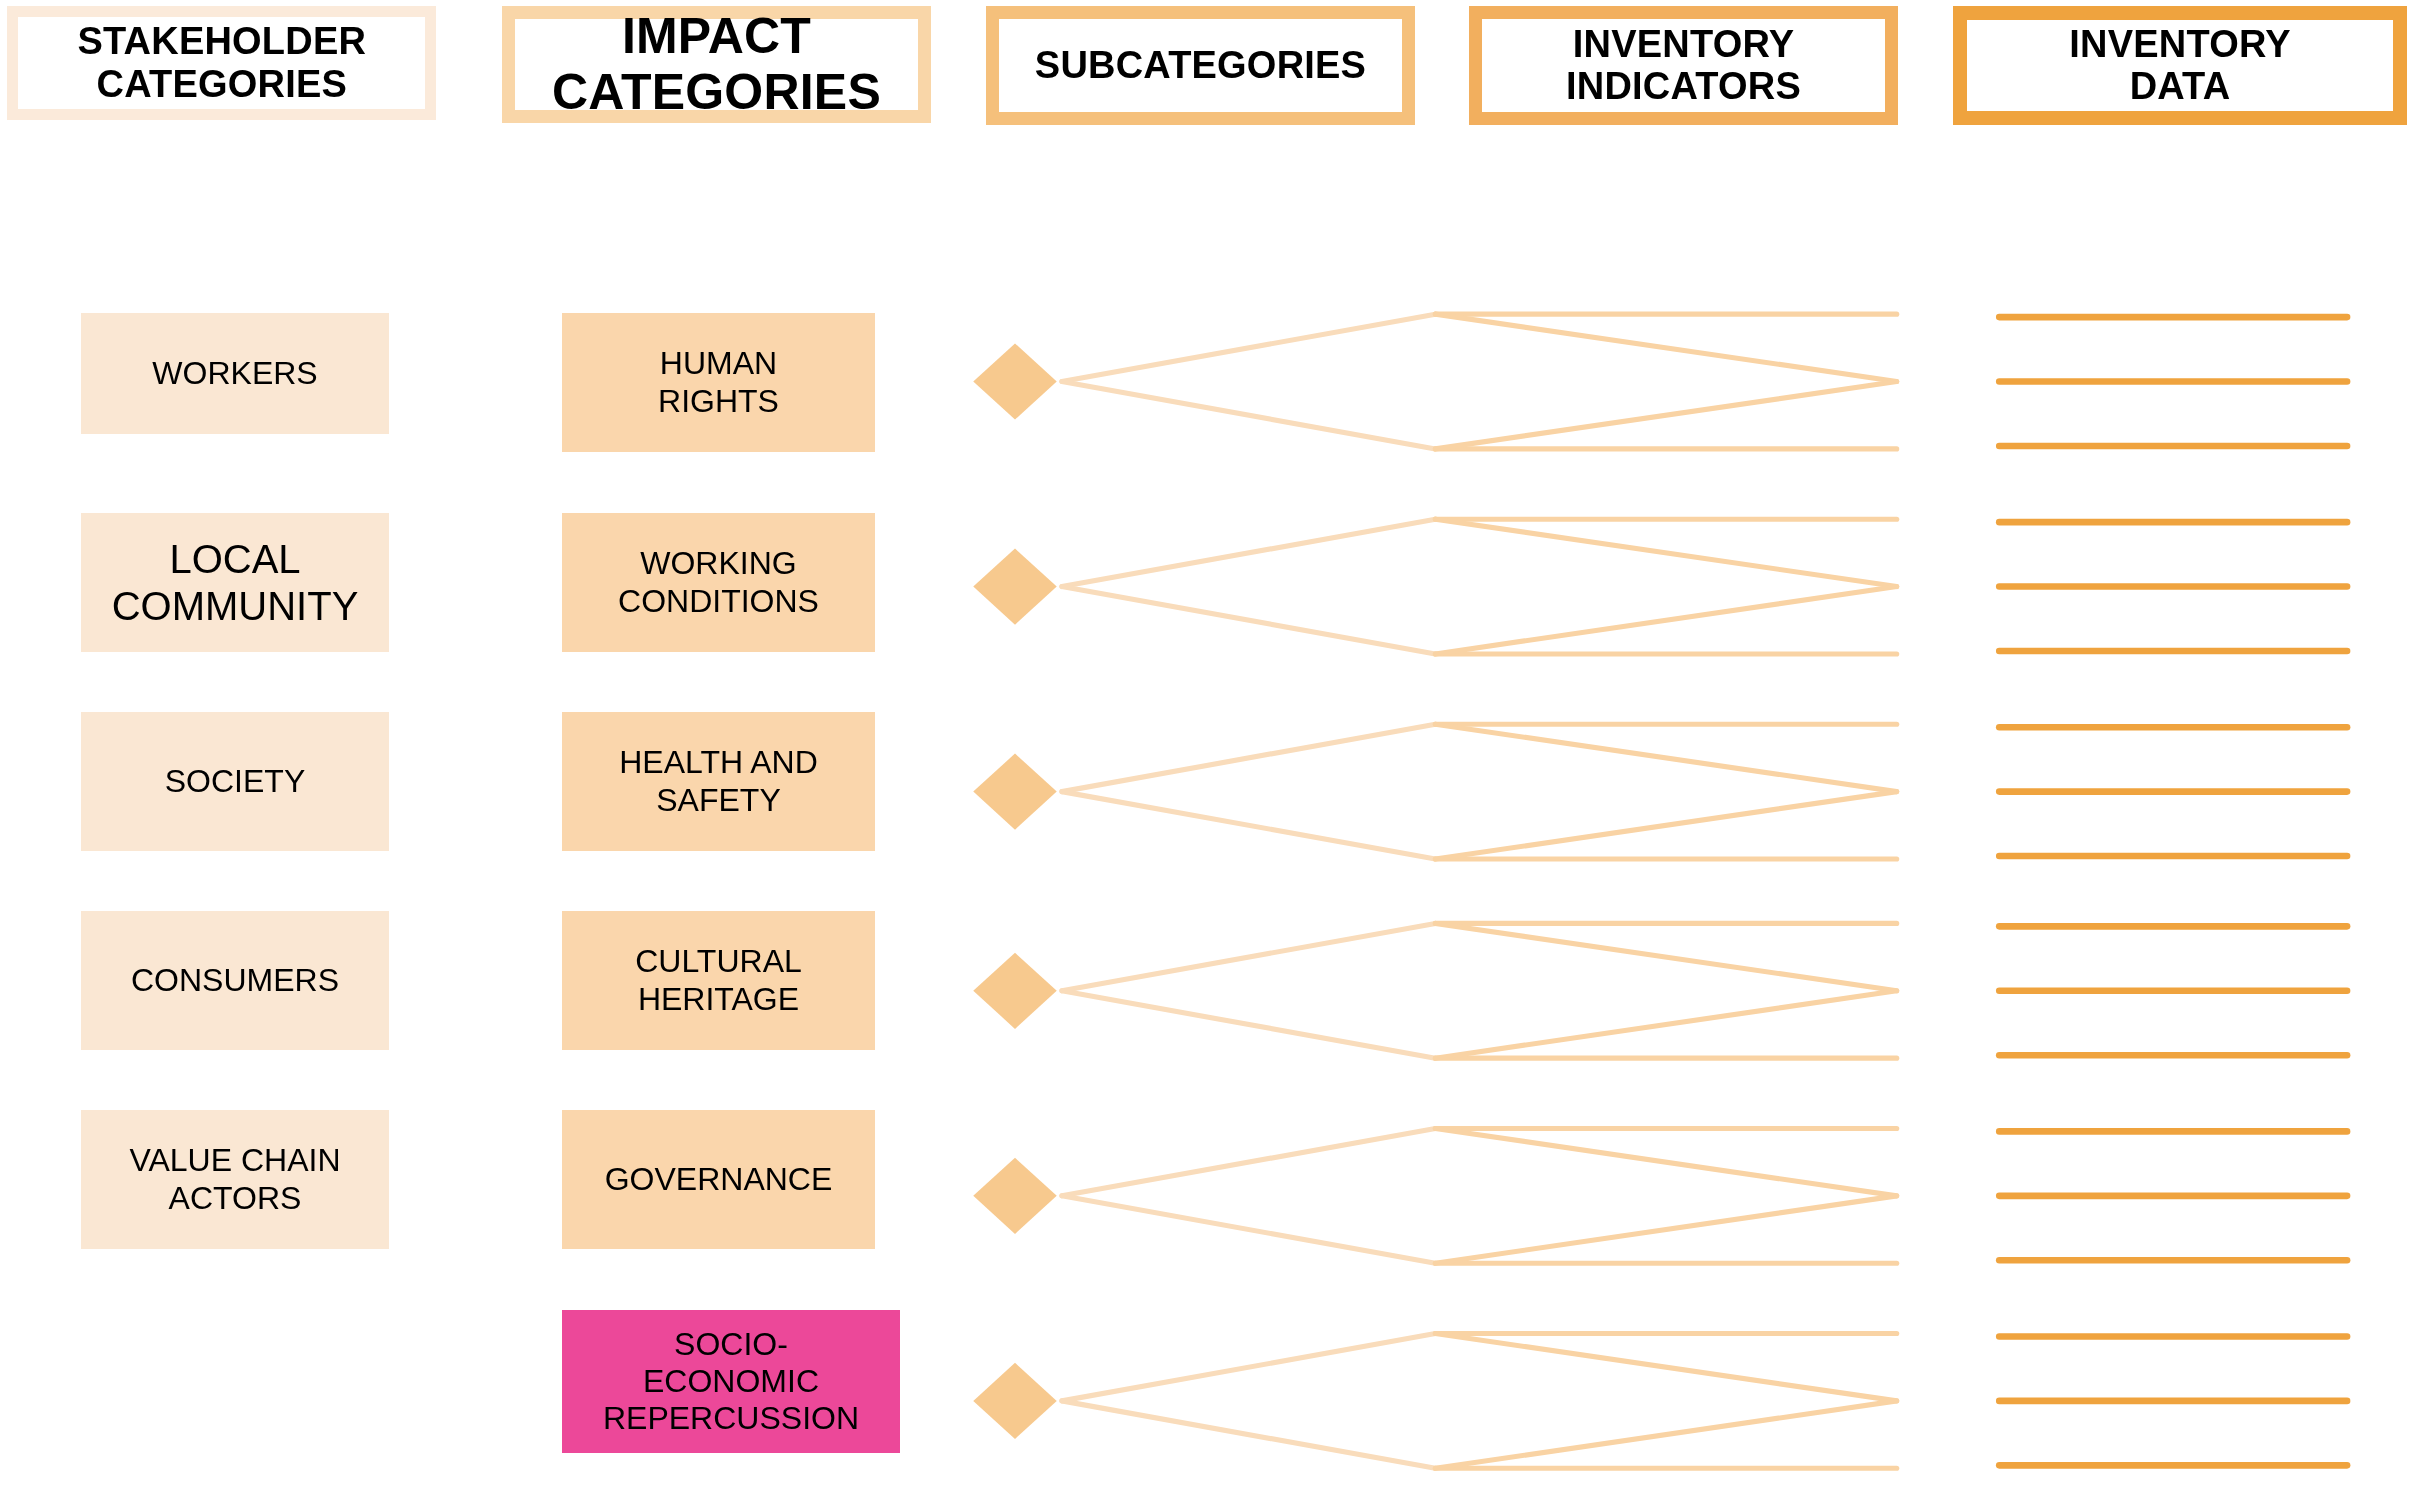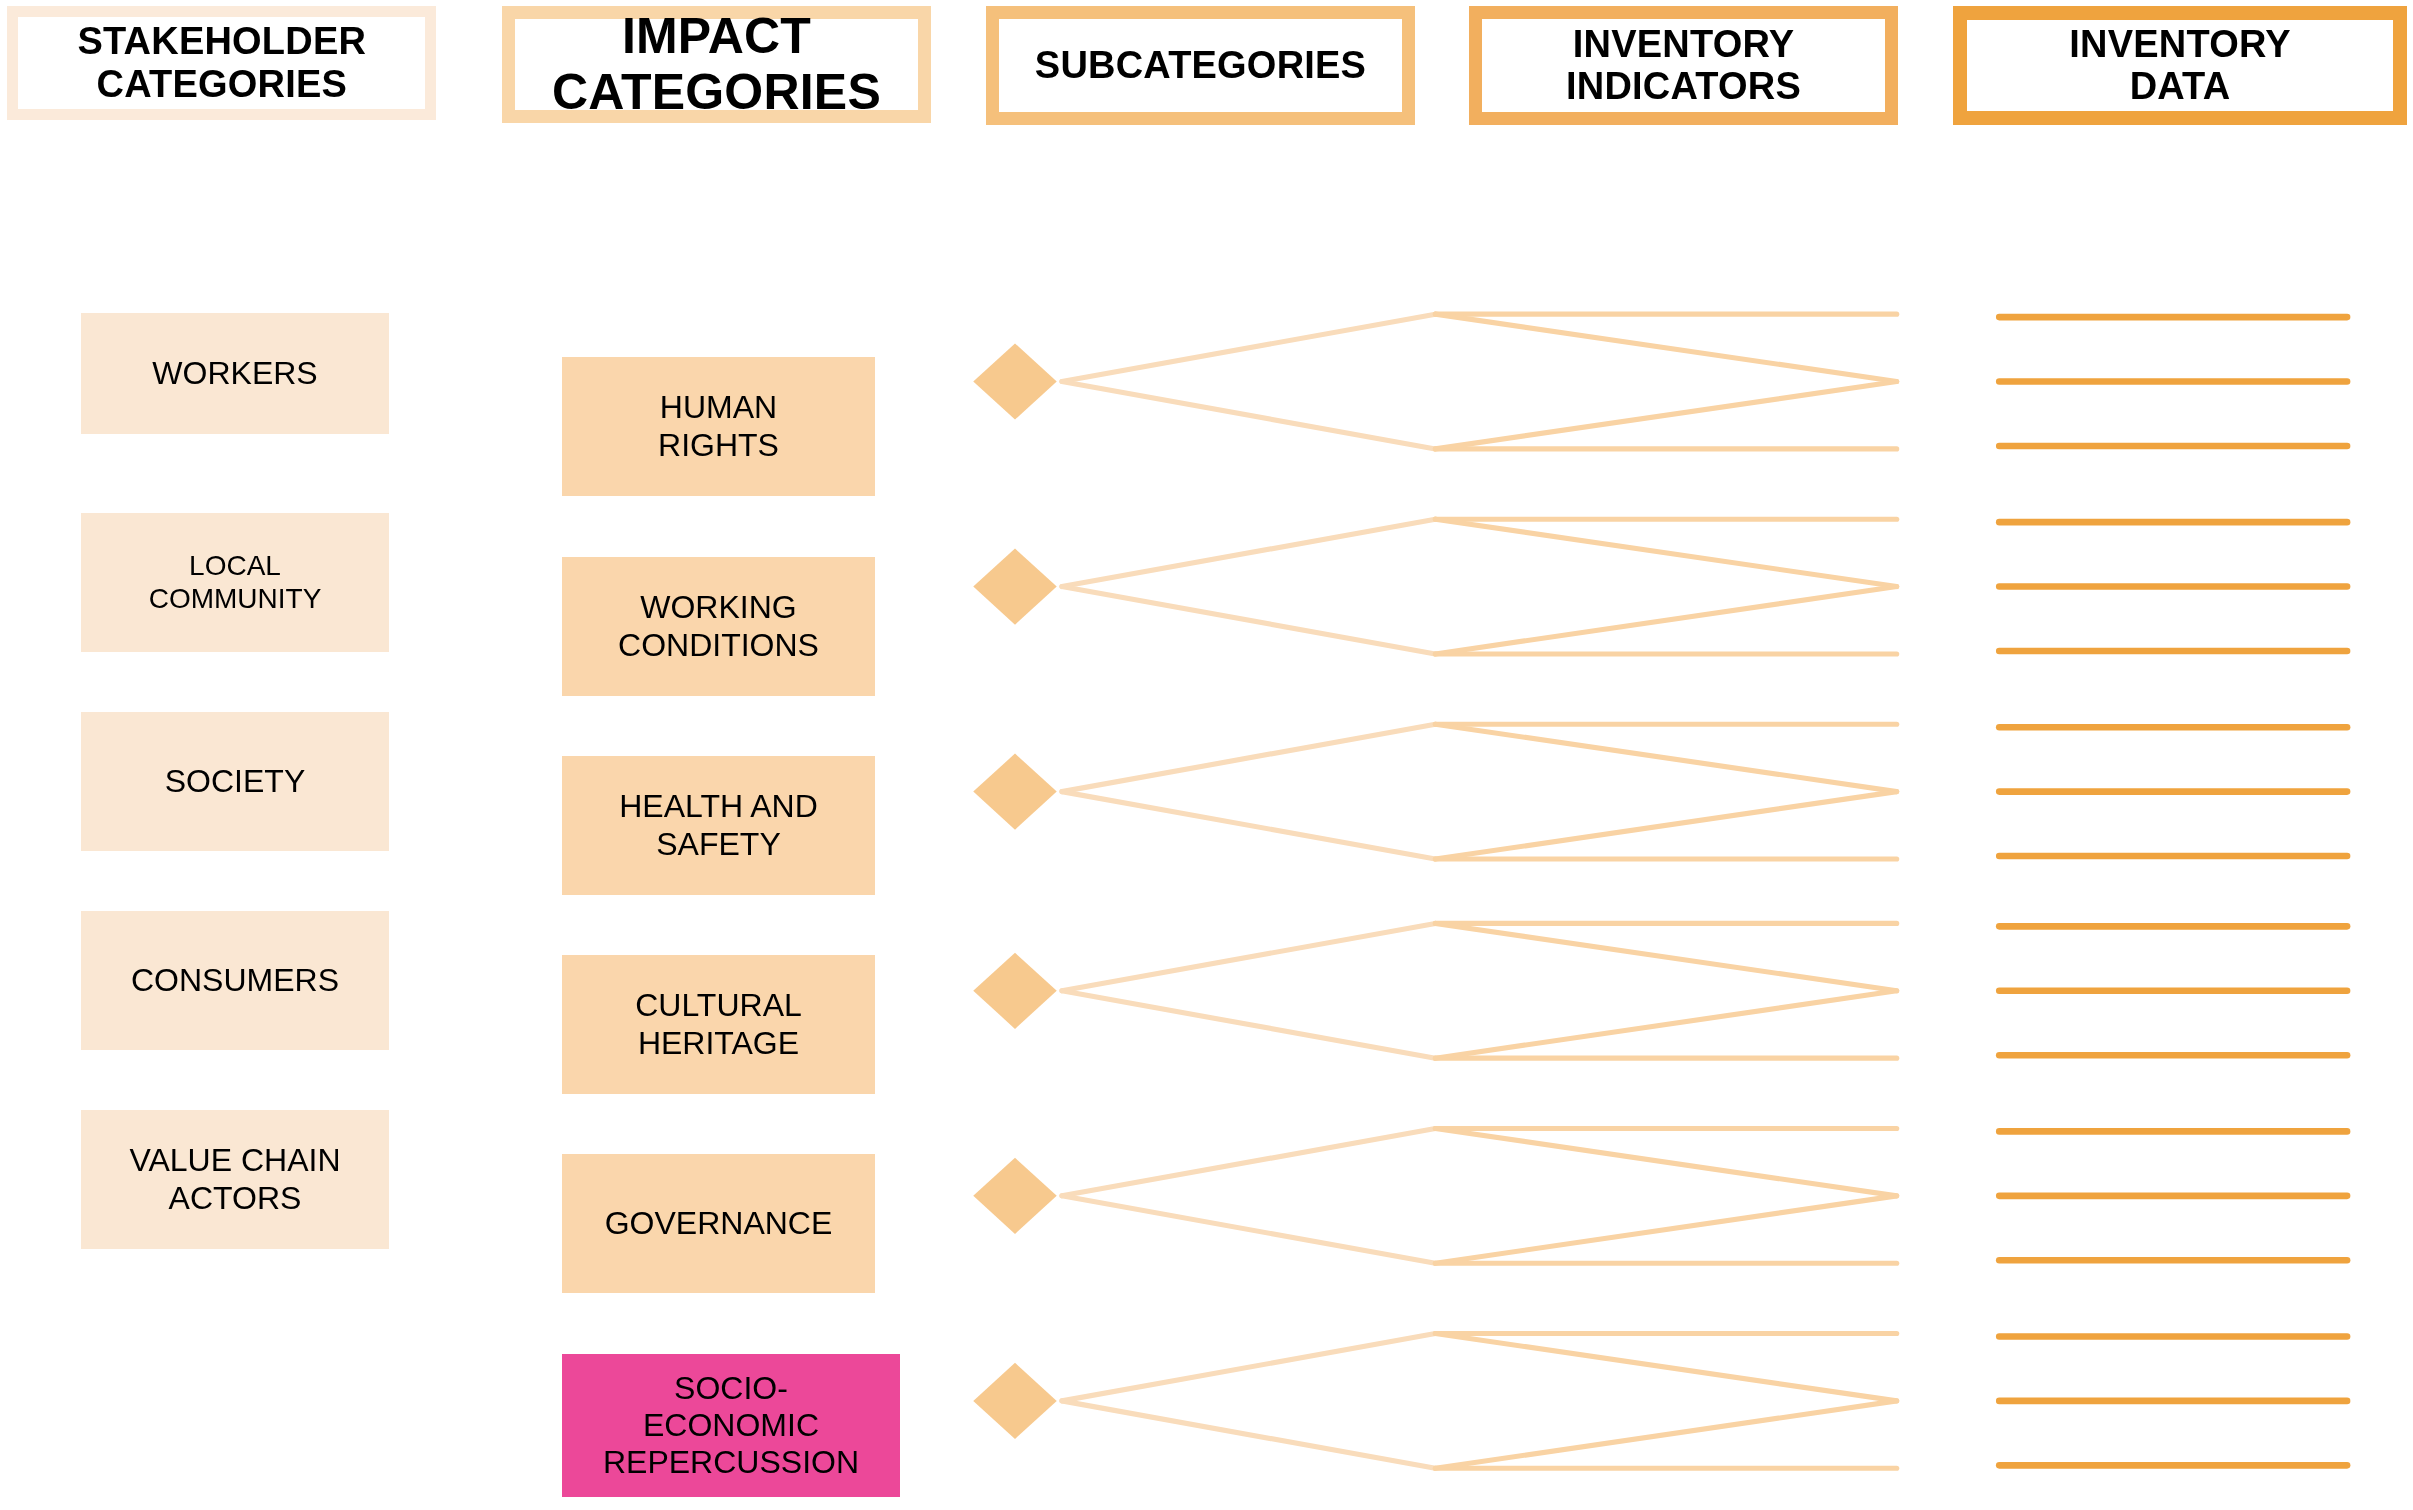--- a/index.html
+++ b/index.html
@@ -37,21 +37,21 @@
     display:flex;
     align-items:center;
     justify-content:center;
     text-align:center;
     box-sizing:border-box;
     color:#000000;
     line-height:1.16;
     white-space:pre-line;
   }
   .card.stake{ background:#FAE7D3; }
-  .card.impact{ background:#FAD6AC;margin-top:44px; }
+  .card.impact{ background:#FAD6AC; }
 
   
   #links{
     position:absolute;
     left:0; top:0;
     width:2413px;
     height:1510px;
     pointer-events:none;
   }
 </style>
@@ -137,21 +137,21 @@
   <div class="hdr" id="hdr3" style="left: 1469px; top: 5.9px; width: 429px; height: 119px; border: 13px solid rgb(242, 175, 94);">
     <span class="hdr-txt" style="font-size: 38px;">INVENTORY
 INDICATORS</span>
   </div>
   <div class="hdr" id="hdr4" style="left: 1953px; top: 5.9px; width: 454px; height: 119px; border: 14.6px solid rgb(239, 163, 62);">
     <span class="hdr-txt" style="font-size: 38px;">INVENTORY
 DATA</span>
   </div>
 
   <div class="card stake" id="st0" style="left: 81px; top: 313px; width: 308px; height: 121px; font-size: 32px; background: rgb(250, 231, 211);"><span>WORKERS</span></div>
-  <div class="card stake" id="st1" style="left: 81px; top: 513px; width: 308px; height: 139px; font-size: 28px; background: rgb(250, 231, 211);"><span>LOCAL
+  <div class="card stake" id="st1" style="left: 81px; top: 513px; width: 308px; height: 139px; font-size: 40px; background: rgb(250, 231, 211);"><span>LOCAL
 COMMUNITY</span></div>
   <div class="card stake" id="st2" style="left: 81px; top: 712px; width: 308px; height: 139px; font-size: 32px; background: rgb(250, 231, 211); text-align: center;"><span>SOCIETY</span></div>
   <div class="card stake" id="st3" style="left: 81px; top: 911px; width: 308px; height: 139px; font-size: 32px; background: rgb(250, 231, 211); text-align: center;"><span>CONSUMERS</span></div>
   <div class="card stake" id="st4" style="left: 81px; top: 1110px; width: 308px; height: 139px; font-size: 32px; background: rgb(250, 231, 211);"><span>VALUE CHAIN
 ACTORS</span></div>
 
   <div class="card impact" id="im0" style="left: 562px; top: 313px; width: 313px; height: 139px; font-size: 32px; background: rgb(250, 214, 172);"><span>HUMAN
 RIGHTS</span></div>
   <div class="card impact" id="im2" style="left: 562px; top: 712px; width: 313px; height: 139px; font-size: 32px; background: rgb(250, 214, 172);"><span>HEALTH AND
 SAFETY</span></div>

